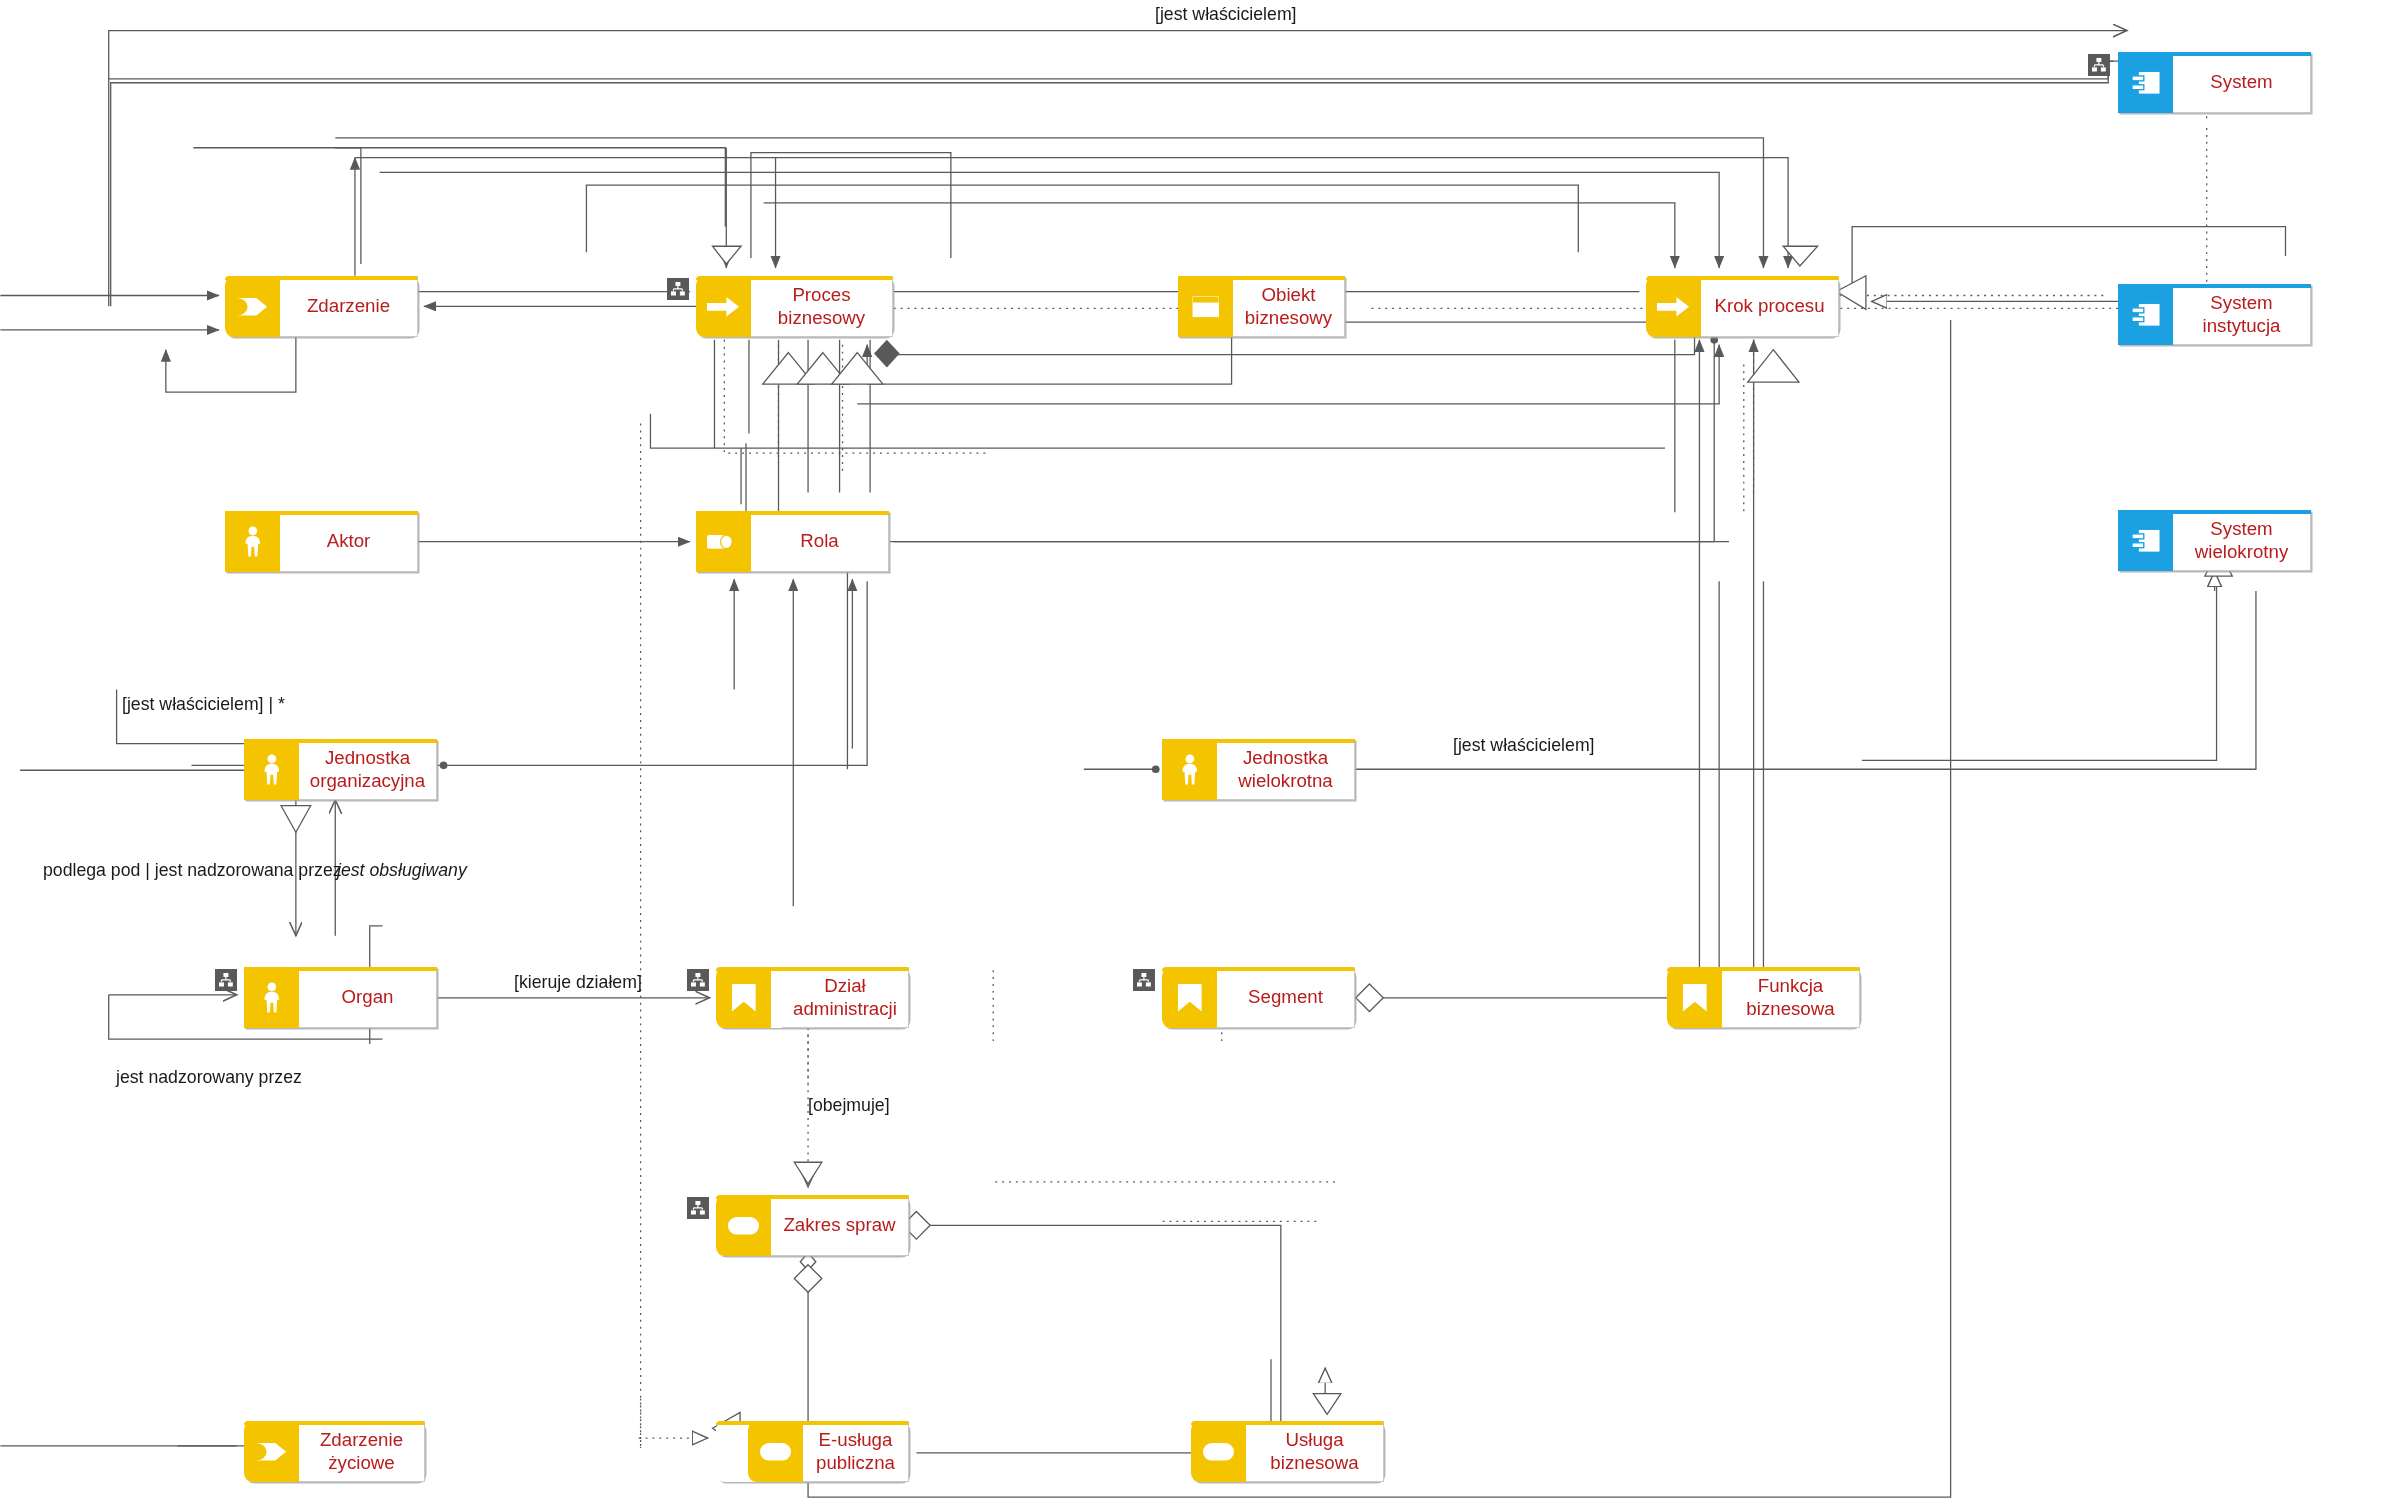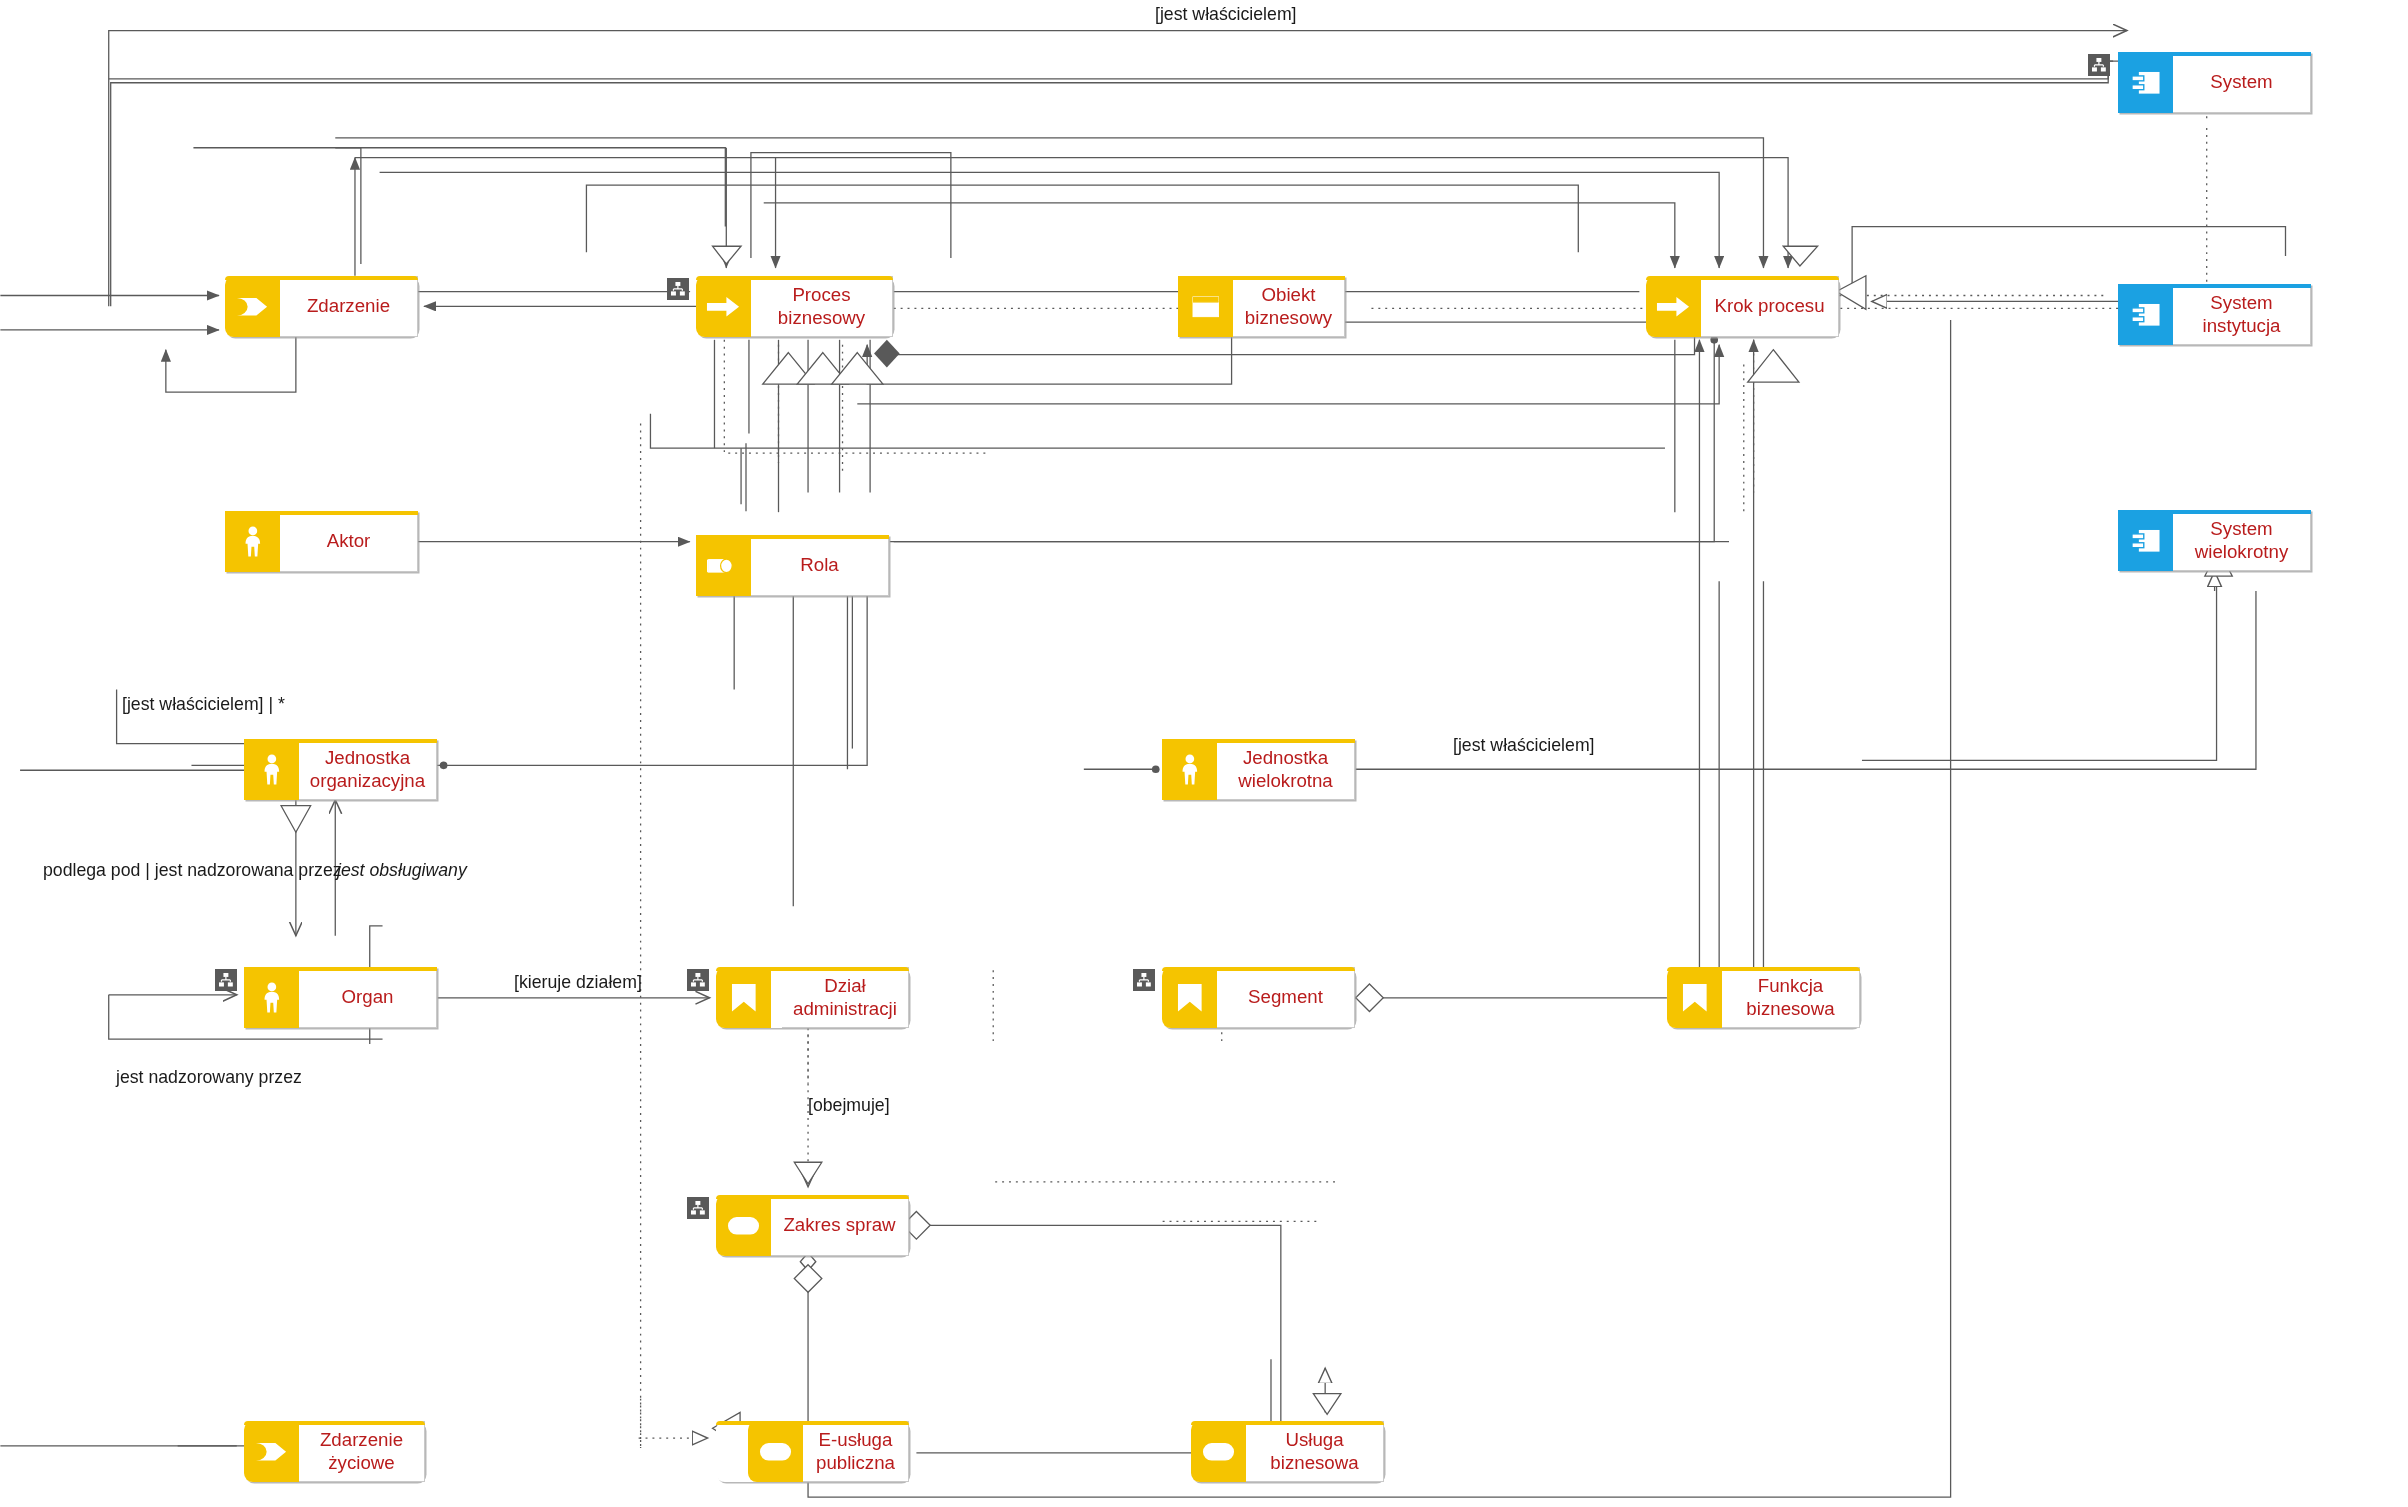--- a/index.html
+++ b/index.html
@@ -282,21 +282,21 @@
     <div class="node biz" style="left: 225px; top: 511px; width: 193px; height: 61px;">
       <div class="top"></div>
       <div class="ico">
         <svg class="glyph" width="21.7" height="31.5" viewBox="0 0 22 32">
           <circle cx="11" cy="5" r="4.4" fill="#ffffff"></circle>
           <path d="M11 10 C5 10 3.6 14 3.6 18 L5.6 18 L6.4 31 H9 L9.6 21 h2.8 L13 31 h2.6 L16.4 18 h2 C18.4 14 17 10 11 10 z" fill="#ffffff"></path>
         </svg>
       </div>
       <div class="body">Aktor</div>
     </div>
-    <div class="node biz" style="left: 696px; top: 511px; width: 193px; height: 61px; margin-top: 24px;">
+    <div class="node biz" style="left: 696px; top: 511px; width: 193px; height: 61px;">
       <div class="top"></div>
       <div class="ico">
         <svg class="glyph" width="33" height="21.7" viewBox="0 0 34 22">
           <path d="M2 4 h18 v14 H2 z" fill="#ffffff"></path>
           <ellipse cx="20" cy="11" rx="6" ry="7" fill="#ffffff" stroke="#f5c400" stroke-width="1.3"></ellipse>
           <path d="M2 4 a4 7 0 0 0 0 14" fill="#ffffff"></path>
         </svg>
       </div>
       <div class="body">Rola</div>
     </div>

